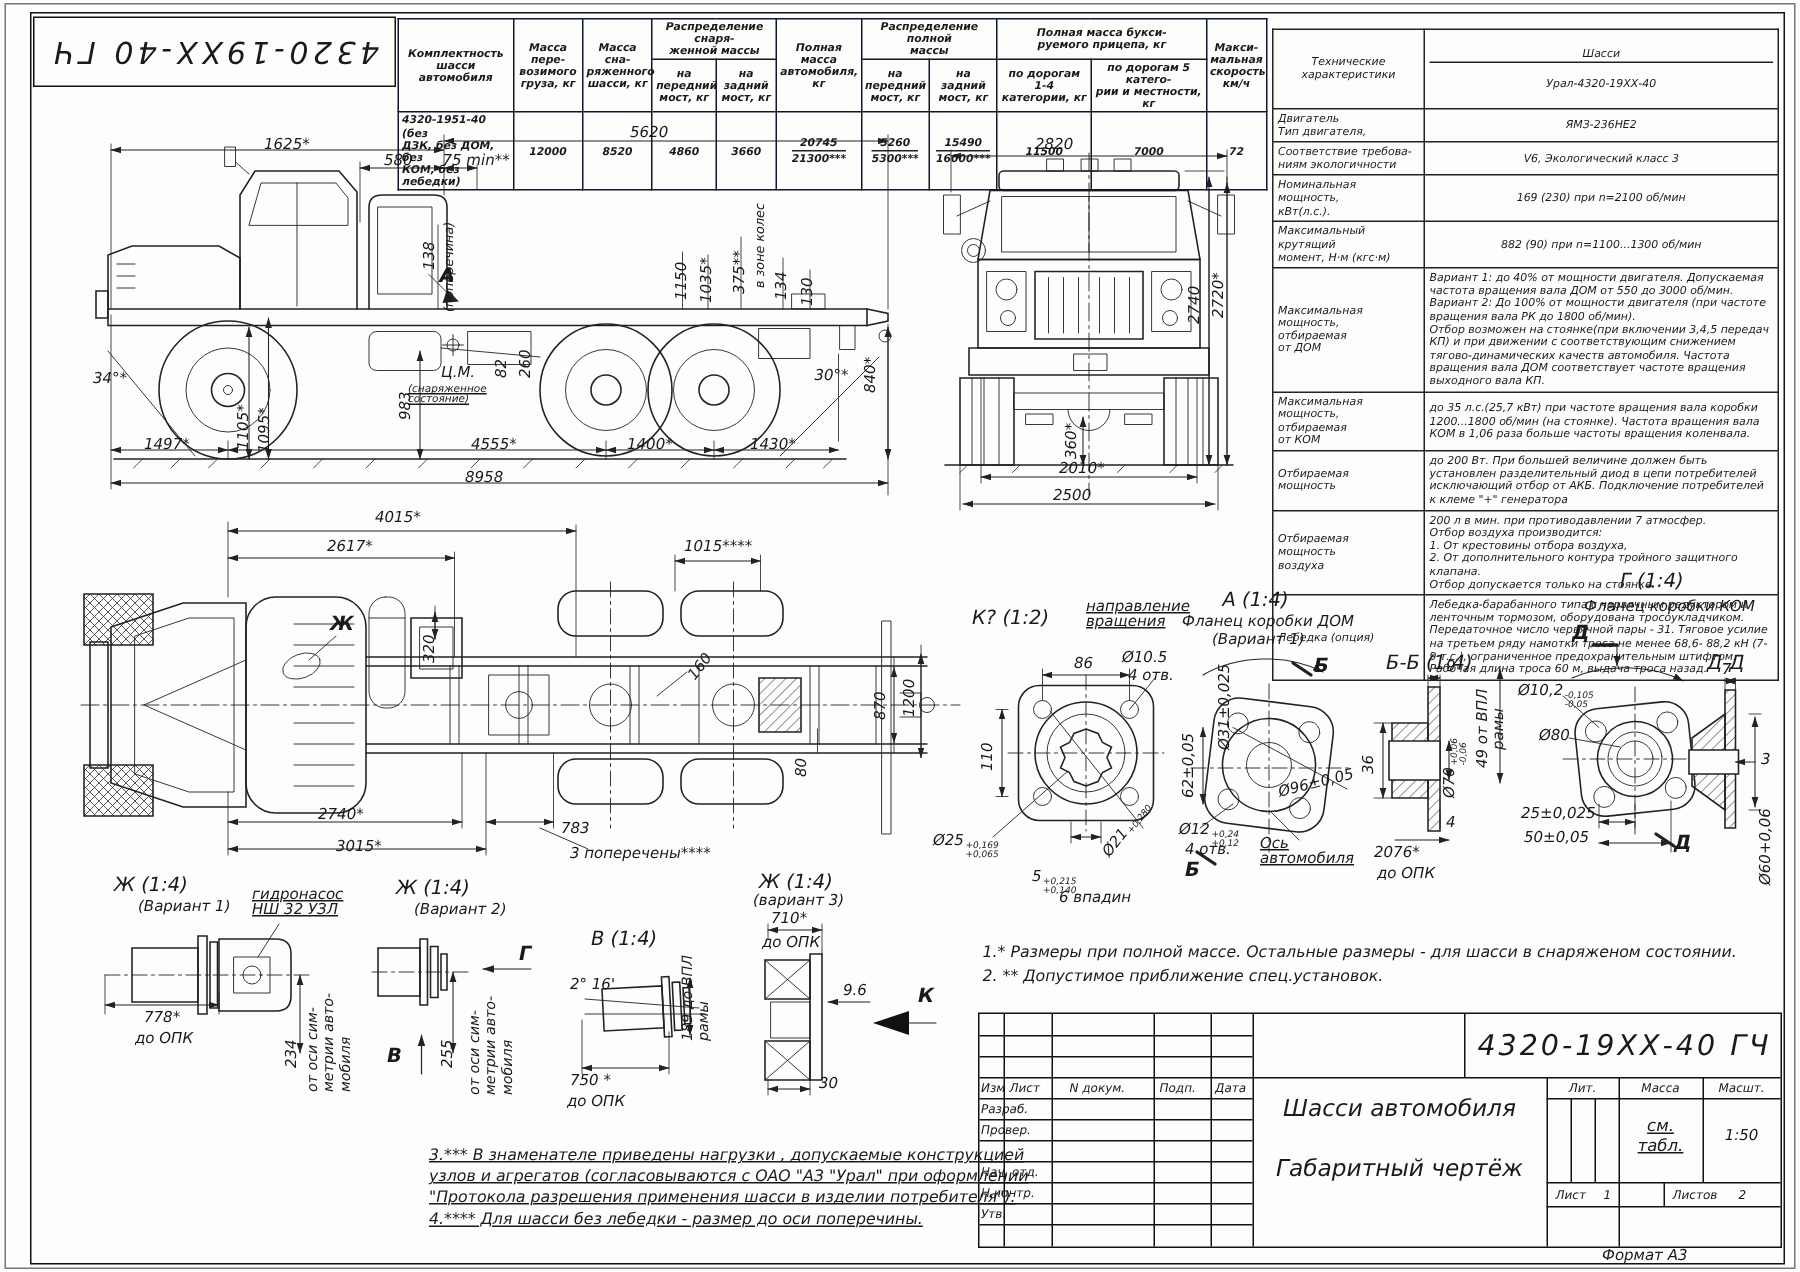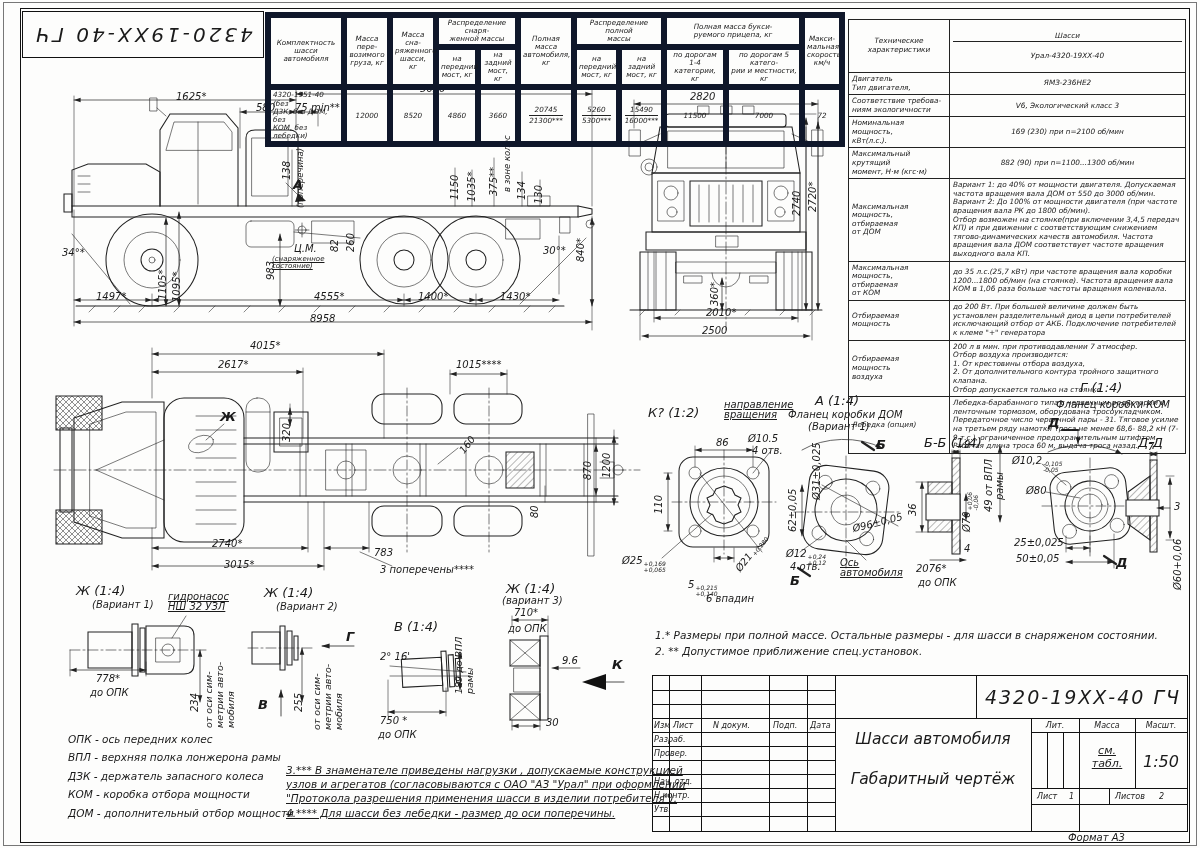--- a/index.html
+++ b/index.html
@@ -21,22 +21,22 @@
   .t{font-size:13px;}
   .mk{font-size:13px;font-weight:bold;}
   .r52{transform:rotate(-52deg);}
   .r14{transform:rotate(-14deg);}
   .pre{white-space:pre-line;text-decoration:underline;}
   .frac{display:inline-flex;flex-direction:column;font-size:6px;line-height:1.05;vertical-align:-2px;margin-left:1px;}
   .note{position:absolute;font:italic 10.5px "DejaVu Sans",sans-serif;line-height:1.35;}
   
   table.spec{position:absolute;left:265px;top:12px;width:580px;border-collapse:collapse;
              font:italic 7.2px "DejaVu Sans",sans-serif;table-layout:fixed;}
-  table.spec td,table.spec th{border:6px solid #0f172a;padding:1px 2px;text-align:center;vertical-align:middle;
-             white-space:pre-line;line-height:1.12;font-weight:normal;}
+  table.spec td,table.spec th{border:1px solid #0f172a;padding:1px 2px;text-align:center;vertical-align:middle;
+             white-space:pre-line;line-height:1.12;font-weight:bold;}
   .stk{display:inline-block;}
   .stk .up{display:block;border-bottom:0.8px solid #222;padding:0 3px 1px;}
   .stk .dn{display:block;padding-top:1px;}
   
   table.tech{position:absolute;left:848px;top:19px;width:338px;border-collapse:collapse;
              font:italic 7.3px "DejaVu Sans",sans-serif;table-layout:fixed;}
   table.tech td{border:1px solid #222;padding:2px 3px;vertical-align:middle;line-height:1.18;white-space:pre-line;}
   table.tech td.l{width:94px;text-align:left;}
   table.tech td.c{text-align:center;}
   .split2 div{padding:1px 0;text-align:center;}
@@ -508,27 +508,20 @@
   <span class="lb mk" style="left:612px;top:658px">К</span>
   <span class="lb" style="left:546px;top:718px">30</span>
 
   <span class="note" style="left:655px;top:628px">1.* Размеры при полной массе. Остальные размеры  - для шасси в снаряженом состоянии.</span>
   <span class="note" style="left:655px;top:644px">2. ** Допустимое приближение спец.установок.</span>
   <span class="note pre" style="left:286px;top:763px">3.*** В знаменателе приведены нагрузки ,  допускаемые конструкцией
  узлов и агрегатов (согласовываются с ОАО "АЗ "Урал" при оформлении
  "Протокола разрешения применения шасси в изделии потребителя").
 4.**** Для шасси без лебедки - размер до оси поперечины.</span>
 
-  <div class="abbr">
-    <div>ОПК - ось передних колес</div>
-    <div>ВПЛ - верхняя полка лонжерона рамы</div>
-    <div>ДЗК - держатель запасного колеса</div>
-    <div>КОМ - коробка отбора мощности</div>
-    <div>ДОМ - дополнительный отбор мощности</div>
-  </div>
 
   <table class="spec">
     <colgroup>
         <col style="width:76px">
         <col style="width:46px">
         <col style="width:46px">
         <col style="width:42px">
         <col style="width:40px">
         <col style="width:56px">
         <col style="width:45px">
@@ -687,21 +680,21 @@
     <div class="hl" style="left:0;top:126px;width:182px"></div>
     <div class="hl" style="left:0;top:140px;width:182px"></div>
     <div class="cell docnum" style="left:330px;top:10px;width:200px;text-align:center">4320-19ХХ-40 ГЧ</div>
     <div class="cell tbname" style="left:182px;top:54px;width:196px;text-align:center">Шасси автомобиля</div>
     <div class="cell tbname" style="left:182px;top:94px;width:196px;text-align:center">Габаритный чертёж</div>
     <div class="cell" style="left:378px;top:45px;width:48px;text-align:center">Лит.</div>
     <div class="cell" style="left:426px;top:45px;width:56px;text-align:center">Масса</div>
     <div class="cell" style="left:482px;top:45px;width:52px;text-align:center">Масшт.</div>
     <div class="cell pre" style="left:426px;top:68px;width:56px;text-align:center;font-size:11px">см.
 табл.</div>
-    <div class="cell" style="left:482px;top:76px;width:52px;text-align:center;font-size:16px">1:50</div>
+    <div class="cell" style="left:482px;top:76px;width:52px;text-align:center;font-size:10px">1:50</div>
     <div class="cell" style="left:384px;top:116px">Лист</div>
     <div class="cell" style="left:416px;top:116px">1</div>
     <div class="cell" style="left:462px;top:116px">Листов</div>
     <div class="cell" style="left:506px;top:116px">2</div>
     <div class="cell" style="left:1px;top:45px">Изм</div>
     <div class="cell" style="left:20px;top:45px">Лист</div>
     <div class="cell" style="left:60px;top:45px">N докум.</div>
     <div class="cell" style="left:120px;top:45px">Подп.</div>
     <div class="cell" style="left:157px;top:45px">Дата</div>
     <div class="cell" style="left:1px;top:59px">Разраб.</div>

